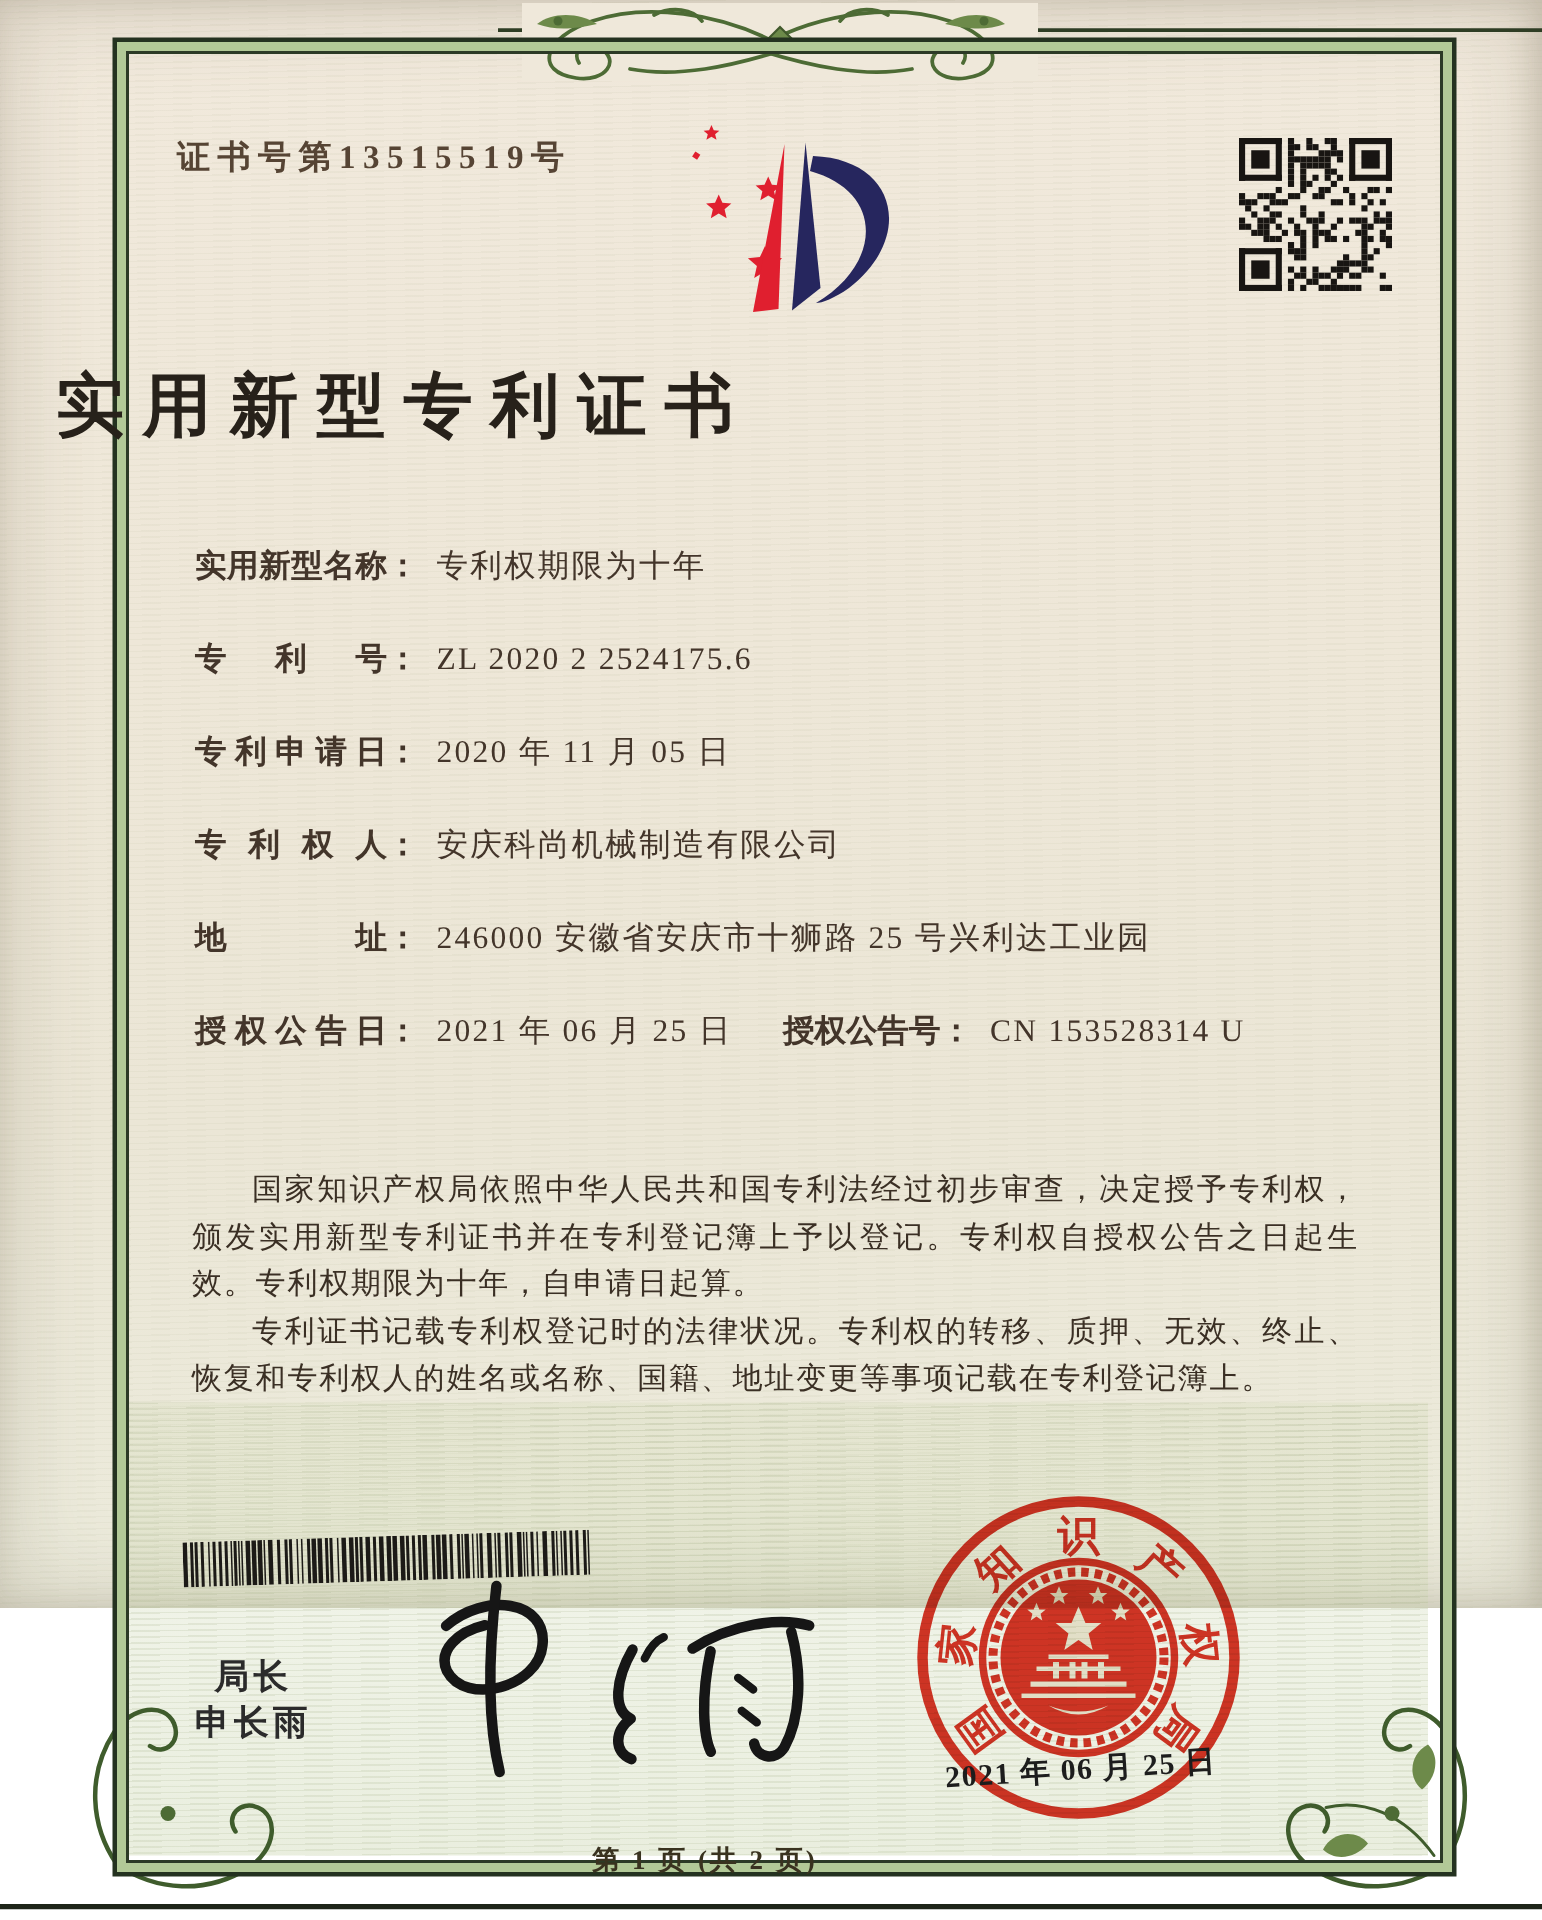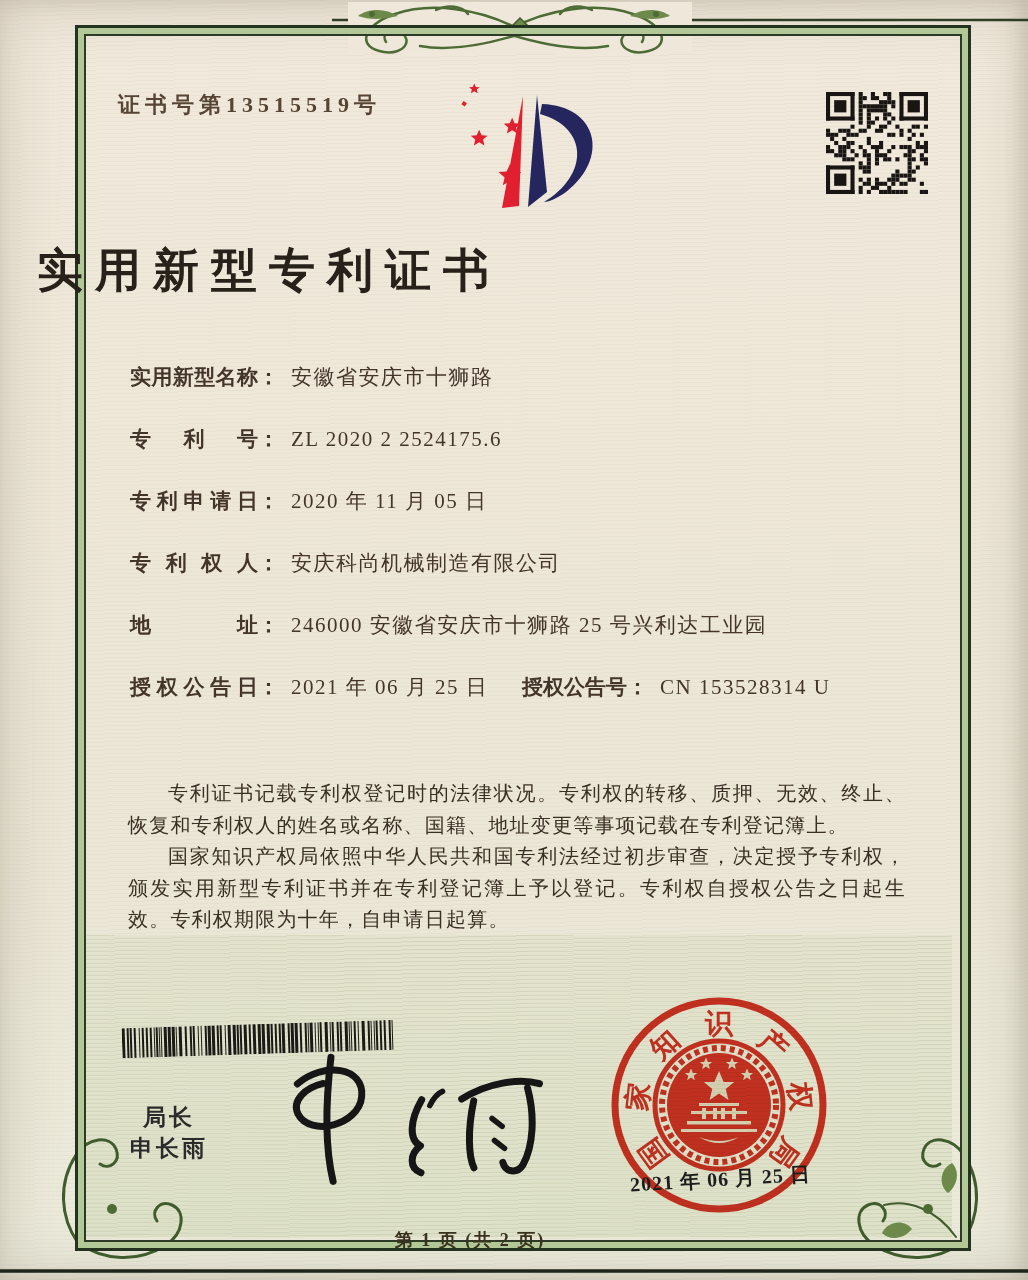--- a/index.html
+++ b/index.html
@@ -1,19 +1,19 @@
 <!DOCTYPE html>
 <html><head>
 <meta charset="utf-8">
 <style>
   html,body{margin:0;padding:0;}
   body{width:1028px;height:1280px;overflow:hidden;
        font-family:"Liberation Serif","DejaVu Serif",serif;}
 
-  .photo{position:relative;width:1028px;height:1280px;
+  .photo{position:relative;width:1028px;height:1072px;
     background:linear-gradient(180deg,#f1e9dc 0%,#eee7d8 40%,#ebe6d6 70%,#ecebdc 100%);
     box-shadow:inset 0 0 60px rgba(120,108,86,.28), inset -6px 0 18px rgba(110,100,80,.18);}
   
   .photo::before{content:"";position:absolute;inset:0;z-index:0;pointer-events:none;
     background:repeating-linear-gradient(178.5deg, rgba(150,158,118,.07) 0 1px, rgba(0,0,0,0) 1px 4px);}
   
   .band-lower{position:absolute;left:86px;top:935px;width:866px;height:302px;z-index:0;
     background:linear-gradient(180deg, rgba(206,216,178,.22), rgba(199,211,170,.38)),
       repeating-linear-gradient(179deg, rgba(128,144,96,.17) 0 1px, rgba(0,0,0,0) 1px 4px);}
 
@@ -326,21 +326,21 @@
       <rect x="73.44" y="97.92" width="4.08" height="4.08" fill="#181512"></rect>
       <rect x="77.52" y="97.92" width="4.08" height="4.08" fill="#181512"></rect>
       <rect x="93.84" y="97.92" width="4.08" height="4.08" fill="#181512"></rect>
       <rect x="97.92" y="97.92" width="4.08" height="4.08" fill="#181512"></rect>
     </svg>
 
   <h1 class="title">实用新型专利证书</h1>
 
   <div class="fields">
     <div class="frow">
-      <span class="flabel">实用新型名称</span><span class="fcolon">：</span><span class="fvalue">安徽省安庆市十狮路</span>
+      <span class="flabel">实用新型名称</span><span class="fcolon">：</span><span class="fvalue">专利权期限为十年</span>
     </div>
     <div class="frow">
       <span class="flabel">专利号</span><span class="fcolon">：</span><span class="fvalue">ZL 2020 2 2524175.6</span>
     </div>
     <div class="frow">
       <span class="flabel">专利申请日</span><span class="fcolon">：</span><span class="fvalue">2020 年 11 月 05 日</span>
     </div>
     <div class="frow">
       <span class="flabel">专利权人</span><span class="fcolon">：</span><span class="fvalue">安庆科尚机械制造有限公司</span>
     </div>
@@ -349,22 +349,22 @@
     </div>
     <div class="frow">
       <span class="flabel">授权公告日</span><span class="fcolon">：</span><span class="fvalue">2021 年 06 月 25 日</span>
       <span class="grant">
         <span class="glabel">授权公告号</span><span class="fcolon">：</span><span class="fvalue">CN 153528314 U</span>
       </span>
     </div>
   </div>
 
   <div class="paras">
+    <p>国家知识产权局依照中华人民共和国专利法经过初步审查，决定授予专利权，颁发实用新型专利证书并在专利登记簿上予以登记。专利权自授权公告之日起生效。专利权期限为十年，自申请日起算。</p>
     <p>专利证书记载专利权登记时的法律状况。专利权的转移、质押、无效、终止、恢复和专利权人的姓名或名称、国籍、地址变更等事项记载在专利登记簿上。</p>
-    <p>国家知识产权局依照中华人民共和国专利法经过初步审查，决定授予专利权，颁发实用新型专利证书并在专利登记簿上予以登记。专利权自授权公告之日起生效。专利权期限为十年，自申请日起算。</p>
   </div>
 
   <svg class="barcode" id="barcode-svg" width="276" height="30" viewBox="0 0 276 30">
       <rect x="0" y="0" width="3" height="30" fill="#1c1a17"></rect>
       <rect x="5" y="0" width="2" height="30" fill="#1c1a17"></rect>
       <rect x="8" y="0" width="2" height="30" fill="#1c1a17"></rect>
       <rect x="12" y="0" width="2" height="30" fill="#1c1a17"></rect>
       <rect x="17" y="0" width="1" height="30" fill="#1c1a17"></rect>
       <rect x="20" y="0" width="2" height="30" fill="#1c1a17"></rect>
       <rect x="24" y="0" width="2" height="30" fill="#1c1a17"></rect>

